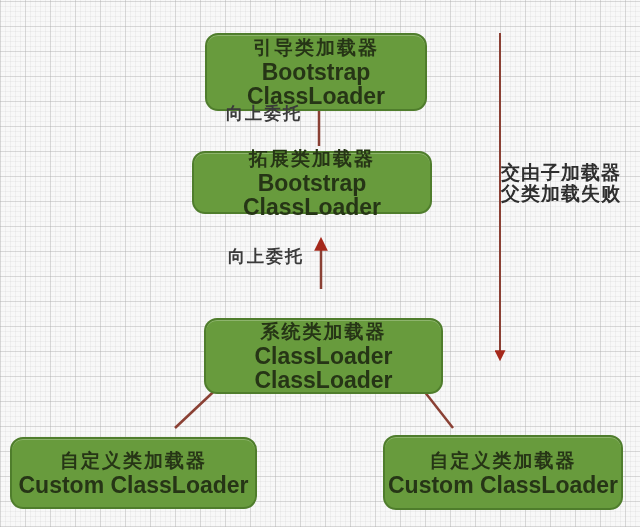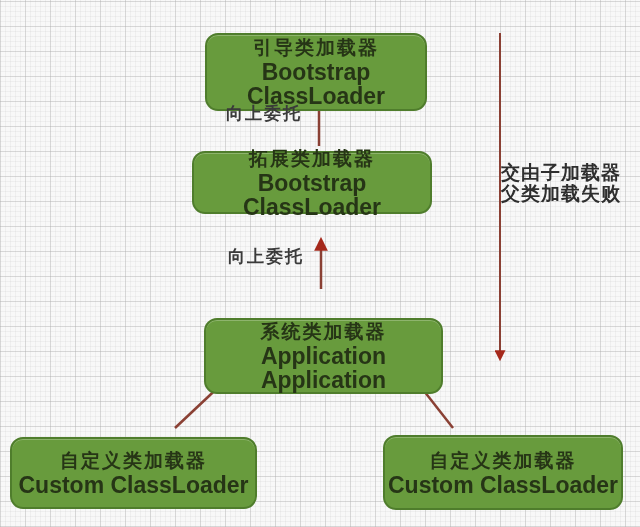--- a/index.html
+++ b/index.html
@@ -95,21 +95,21 @@
     <div class="en">Bootstrap ClassLoader</div>
   </div>
 
   <div class="box" style="left:192px;top:151px;width:240px;height:63px;">
     <div class="zh">拓展类加载器</div>
     <div class="en">Bootstrap ClassLoader</div>
   </div>
 
   <div class="box" style="left:204px;top:292px;width:239px;height:76px;margin-top:26px;">
     <div class="zh">系统类加载器</div>
-    <div class="en">Application Application</div>
+    <div class="en">ClassLoader ClassLoader</div>
   </div>
 
   <div class="box" style="left:10px;top:437px;width:247px;height:72px;">
     <div class="zh">自定义类加载器</div>
     <div class="en">Custom ClassLoader</div>
   </div>
 
   <div class="box" style="left:383px;top:435px;width:240px;height:75px;">
     <div class="zh">自定义类加载器</div>
     <div class="en">Custom ClassLoader</div>

